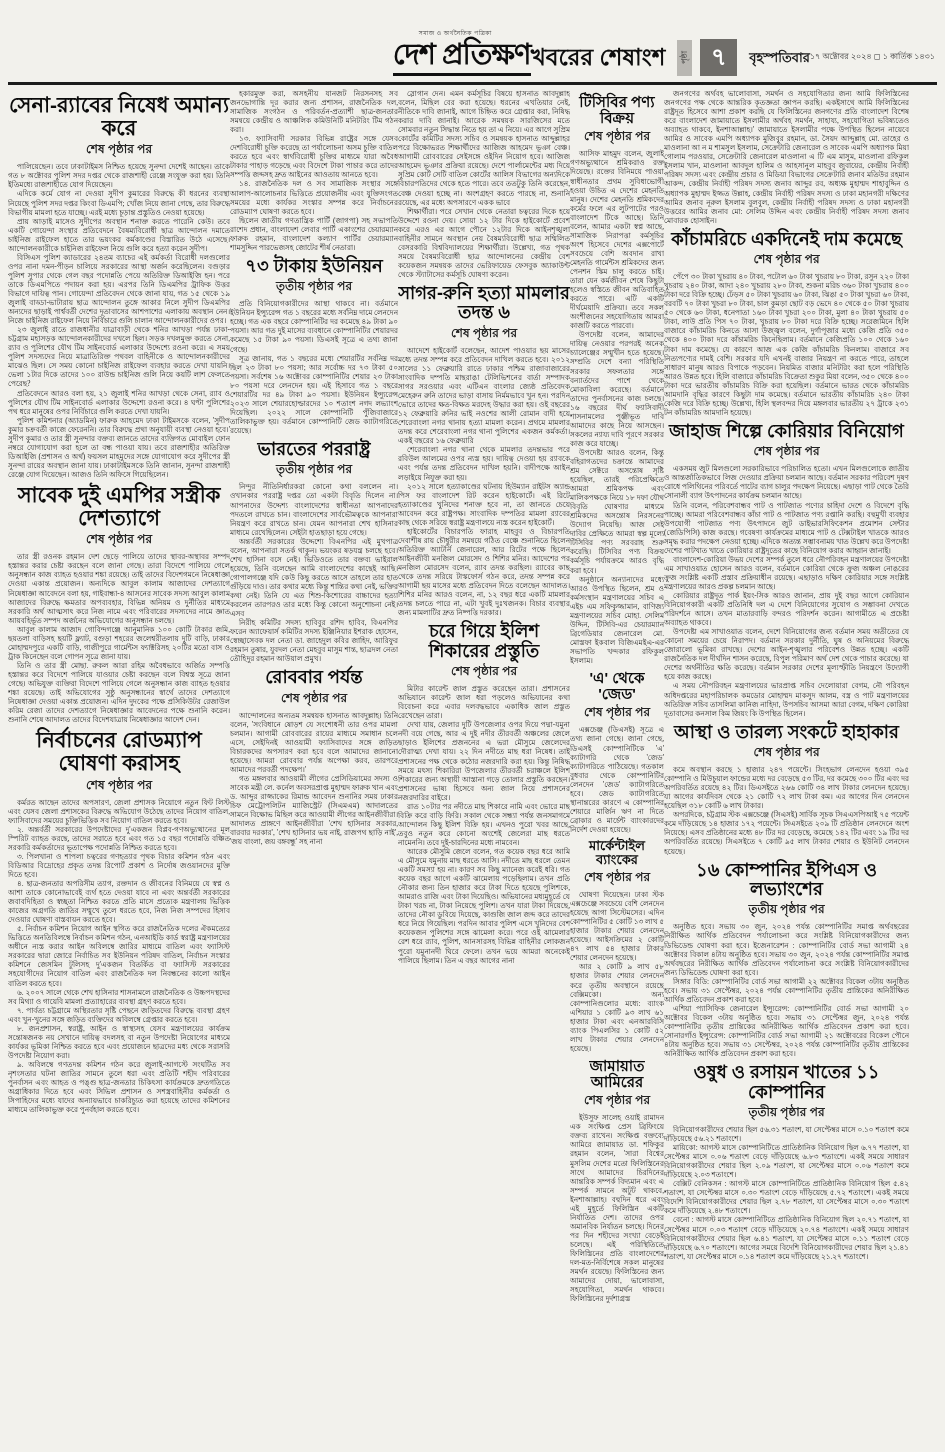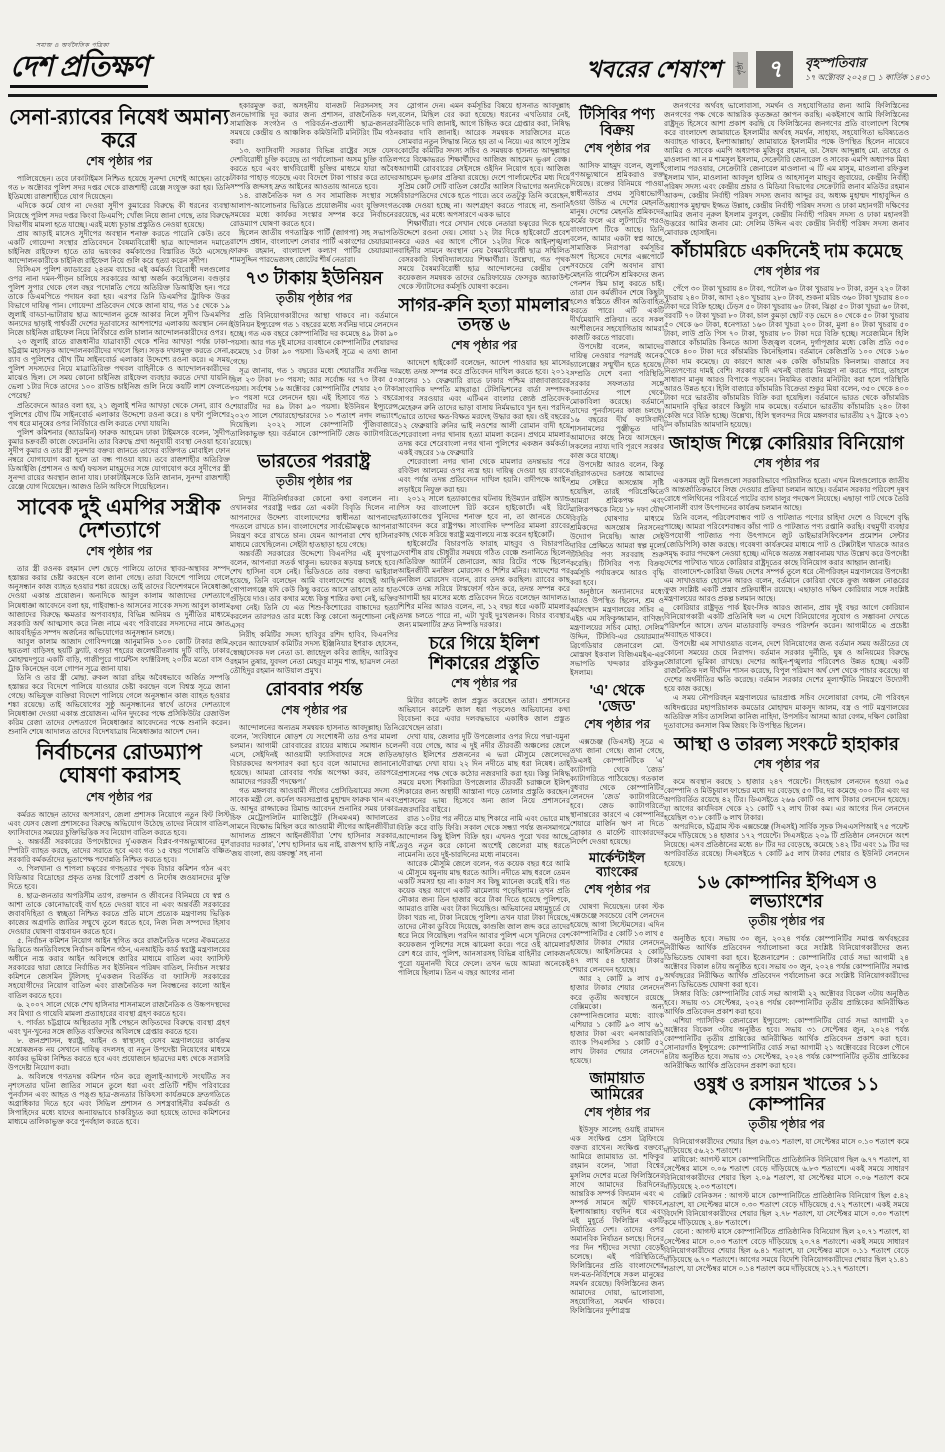--- a/index.html
+++ b/index.html
@@ -4,22 +4,22 @@
 <style>
   html,body{margin:0;padding:0;}
   body{
     width:945px;height:1452px;overflow:hidden;
     background:#f2f1ec;color:#161616;
     font-family:"Liberation Serif","DejaVu Serif",serif;
   }
   .page{width:945px;height:1452px;box-sizing:border-box;position:relative;}
   
   .masthead{
-    display:flex;justify-content:space-between;align-items:flex-end;
-    padding:40px 10px 4px 10px;box-sizing:border-box;font-style:italic;
+    display:flex;justify-content:flex-end;align-items:flex-end;
+    padding:28px 10px 4px 10px;box-sizing:border-box;
   }
   .logo-block{display:flex;flex-direction:column;}
   .logo-tagline{font-size:6px;color:#444;letter-spacing:.5px;margin-left:26px;margin-bottom:1px;
     font-family:"Liberation Sans","DejaVu Sans",sans-serif;}
   .logo-title{
     font-family:"Liberation Sans","DejaVu Sans",sans-serif;
     font-weight:900;font-size:29px;line-height:1;color:#0d0d0d;
     letter-spacing:-1px;border-bottom:3px solid #111;padding-bottom:4px;
   }
   .mast-right{display:flex;align-items:center;gap:8px;}
@@ -32,21 +32,21 @@
     display:flex;align-items:center;justify-content:center;
     writing-mode:vertical-rl;transform:rotate(180deg);
     font-size:8px;font-family:"Liberation Sans","DejaVu Sans",sans-serif;
   }
   .page-num-box{
     width:37px;height:37px;background:#6f6d69;color:#ffffff;
     display:flex;align-items:center;justify-content:center;
     font-size:24px;font-weight:bold;
     font-family:"Liberation Sans","DejaVu Sans",sans-serif;
   }
-  .date-block{display:flex;flex-direction:column;justify-content:center;padding-left:4px;min-width:130px;}
+  .date-block{display:flex;flex-direction:row;justify-content:center;padding-left:4px;min-width:130px;}
   .weekday{font-weight:bold;font-size:13px;line-height:1.2;
     font-family:"Liberation Sans","DejaVu Sans",sans-serif;}
   .date-line{font-size:8px;color:#333;font-family:"Liberation Sans","DejaVu Sans",sans-serif;}
   .mast-rule{border:none;border-top:3px solid #1c1c1c;margin:2px 8px 0 8px;}
   
   .columns{
     display:flex;gap:0;padding:4px 8px 6px 8px;box-sizing:border-box;
     align-items:flex-start;height:1388px;overflow:hidden;
   }
   .col{flex:0 0 auto;height:100%;overflow:hidden;}

